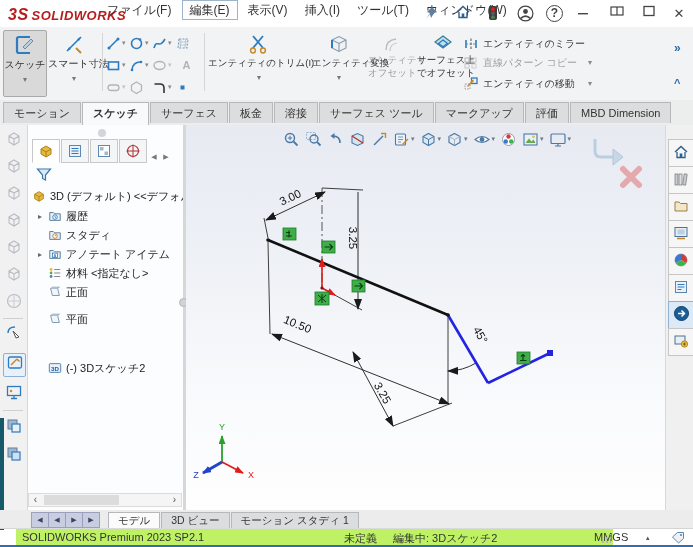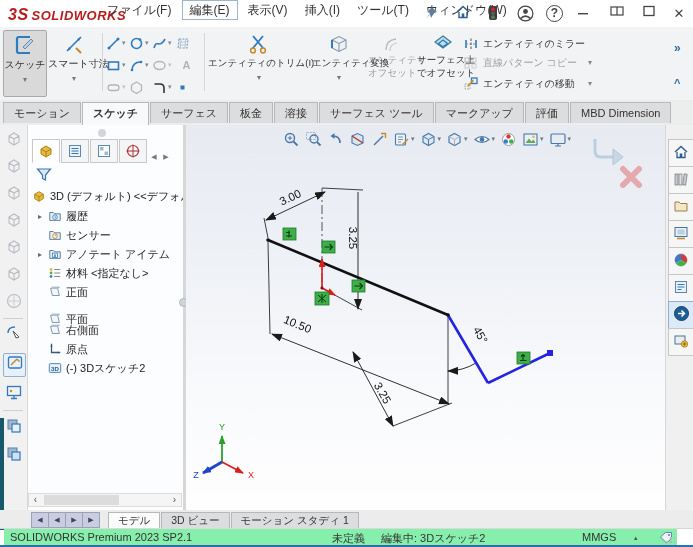--- a/index.html
+++ b/index.html
@@ -63,21 +63,21 @@
   #treescroll{left:28px;top:493px;width:154px;height:14px;background:#f5f5f5;border:1px solid #dcdcdc;box-sizing:border-box;}
   .scrarrow{top:0;width:13px;height:12px;line-height:12px;text-align:center;color:#555;font-size:10px;}
   .scrthumb{left:15px;top:1px;width:75px;height:10px;background:#dcdcdc;}
   #bottombar{left:0;top:510px;width:693px;height:18px;background:#ececec;border-bottom:1px solid #d4d4d4;}
   .navbtn{top:2px;width:16px;height:14px;background:#c9cde0;border:1px solid #9aa0bd;color:#3c4366;
           font-size:7px;text-align:center;line-height:14px;}
   .btab{display:inline-block;height:15px;line-height:15px;padding:0 9px;background:#dcddde;border:1px solid #b7b8ba;
         border-bottom:none;font-size:10.5px;color:#333;margin-right:1px;}
   .btab.active{background:#fbfbfc;}
   
-  #statusbar{left:4px;top:528px;width:673px;height:17px;background:#86efac;border-top:1px solid #dadada;font-size:11px;color:#333;}
+  #statusbar{left:16px;top:528px;width:597px;height:17px;background:#bef264;border-top:1px solid #dadada;font-size:11px;color:#333;}
   .sbtext{top:2px;white-space:nowrap;}
   .grip{right:2px;bottom:2px;width:10px;height:10px;
     background:radial-gradient(circle at 2px 8px,#b5b5b5 1px,transparent 1.4px),
                radial-gradient(circle at 6px 8px,#b5b5b5 1px,transparent 1.4px),
                radial-gradient(circle at 6px 4px,#b5b5b5 1px,transparent 1.4px),
                radial-gradient(circle at 10px 8px,#b5b5b5 1px,transparent 1.4px),
                radial-gradient(circle at 10px 4px,#b5b5b5 1px,transparent 1.4px),
                radial-gradient(circle at 10px 0px,#b5b5b5 1px,transparent 1.4px);}
 </style>
 </head>
@@ -405,21 +405,21 @@
           <path d="M8 7.8 L8 9.3 L9.2 9.9" stroke="#2e7bc0" stroke-width=".9" fill="none"></path>
         </svg>
       <span class="tlabel" style="left:38px">履歴</span>
     </div>
     <div class="abs titem" style="top:101px;width:155px">
       <svg class="abs" style="left:20px;top:2px" width="14" height="14" viewBox="0 0 16 16">
           <path d="M2 4 L6 4 L7.5 5.5 L14 5.5 L14 13 L2 13 Z" fill="#e9eef4" stroke="#4a7296" stroke-width="1"></path>
           <circle cx="8" cy="9.2" r="2.6" fill="#fff" stroke="#c07820" stroke-width="1"></circle>
           <path d="M8 9.2 L9.6 7.8" stroke="#c07820" stroke-width="1"></path>
         </svg>
-      <span class="tlabel" style="left:38px">センサー</span>
+      <span class="tlabel" style="left:38px">スタディ</span>
     </div>
     <div class="abs titem" style="top:120px;width:155px">
       <span class="texp" style="left:10px;top:1px">▸</span>
       <svg class="abs" style="left:20px;top:2px" width="14" height="14" viewBox="0 0 16 16">
           <path d="M2 4 L6 4 L7.5 5.5 L14 5.5 L14 13 L2 13 Z" fill="#e9eef4" stroke="#4a7296" stroke-width="1"></path>
           <rect x="5.2" y="7" width="5.6" height="5" fill="#fff" stroke="#2e7bc0" stroke-width=".9"></rect>
           <text x="8" y="11.2" font-size="4.5" text-anchor="middle" fill="#2e7bc0" font-weight="bold">A</text>
         </svg>
       <span class="tlabel" style="left:38px">アノテート アイテム</span>
     </div>
@@ -438,35 +438,20 @@
           <path d="M7 4 h7 M7 8 h7 M7 12 h7" stroke="#8a8a8a" stroke-width="1.3"></path>
         </svg>
       <span class="tlabel" style="left:38px">材料 &lt;指定なし&gt;</span>
     </div>
     <div class="abs titem" style="top:185px;width:155px">
       <svg class="abs" style="left:20px;top:2px" width="14" height="14" viewBox="0 0 16 16">
           <path d="M3 4 L11 4 L13 12 L5 12 Z" fill="#f2f6fa" stroke="#7c96ad" stroke-width="1.1"></path>
           <path d="M3 4 L5 2.5 L13 2.5 L11 4" fill="#dce6ef" stroke="#7c96ad" stroke-width=".9"></path>
         </svg>
       <span class="tlabel" style="left:38px">平面</span>
-    </div>
-    <div class="abs titem" style="top:196px;width:155px">
-      <svg class="abs" style="left:20px;top:2px" width="14" height="14" viewBox="0 0 16 16">
-          <path d="M3 4 L11 4 L13 12 L5 12 Z" fill="#f2f6fa" stroke="#7c96ad" stroke-width="1.1"></path>
-          <path d="M3 4 L5 2.5 L13 2.5 L11 4" fill="#dce6ef" stroke="#7c96ad" stroke-width=".9"></path>
-        </svg>
-      <span class="tlabel" style="left:38px">右側面</span>
-    </div>
-    <div class="abs titem" style="top:215px;width:155px">
-      <svg class="abs" style="left:20px;top:2px" width="14" height="14" viewBox="0 0 16 16">
-          <path d="M4 2 L4 12 L14 12" fill="none" stroke="#335a7d" stroke-width="1.5"></path>
-          <path d="M4 2 L2.8 5 L5.2 5 Z" fill="#335a7d"></path>
-          <path d="M14 12 L11 10.8 L11 13.2 Z" fill="#335a7d"></path>
-        </svg>
-      <span class="tlabel" style="left:38px">原点</span>
     </div>
     <div class="abs titem" style="top:234px;width:155px">
       <svg class="abs" style="left:20px;top:2px" width="14" height="14" viewBox="0 0 16 16">
           <rect x="1.5" y="3" width="13" height="10" rx="1" fill="#eaf1f8" stroke="#3a76ad" stroke-width="1"></rect>
           <text x="8" y="11" font-size="7" text-anchor="middle" fill="#1d5d96" font-weight="bold">3D</text>
         </svg>
       <span class="tlabel" style="left:38px">(-) 3Dスケッチ2</span>
     </div>
   </div>
   <div id="treesplit" class="abs"></div>

